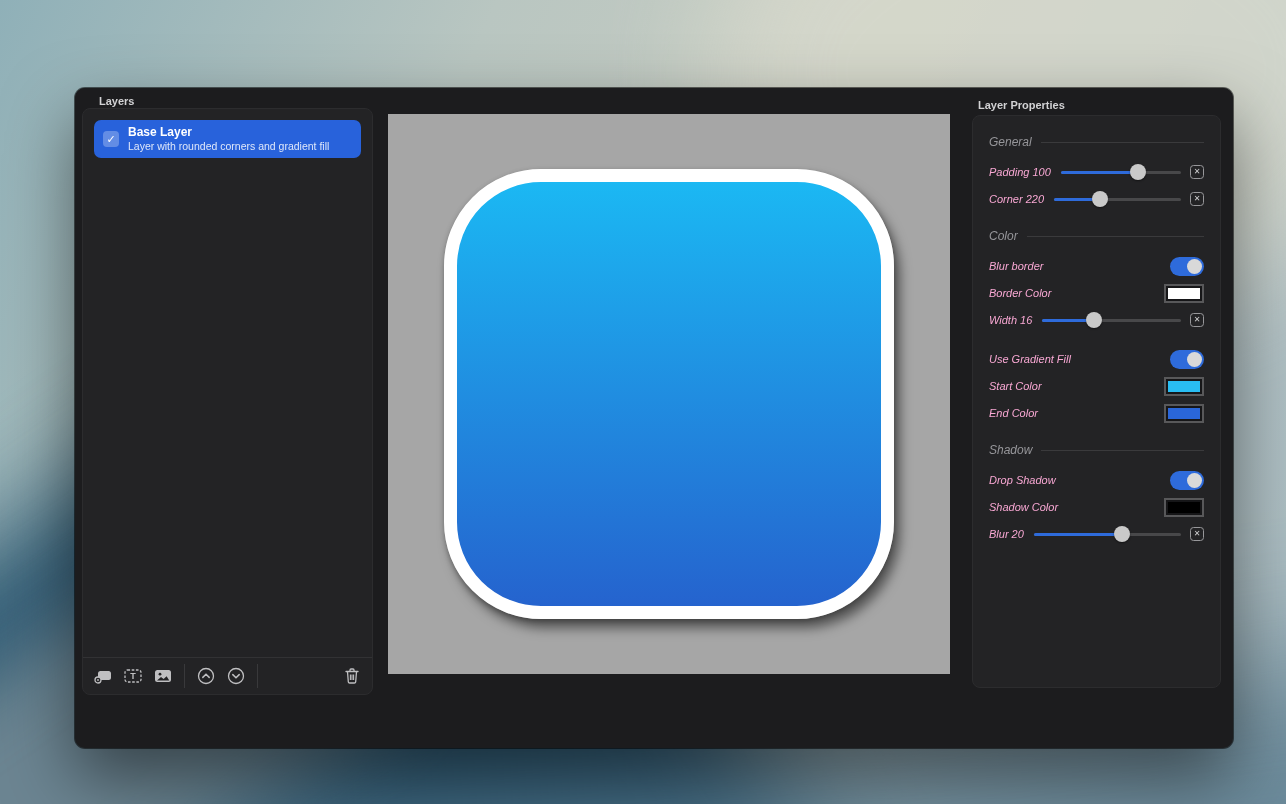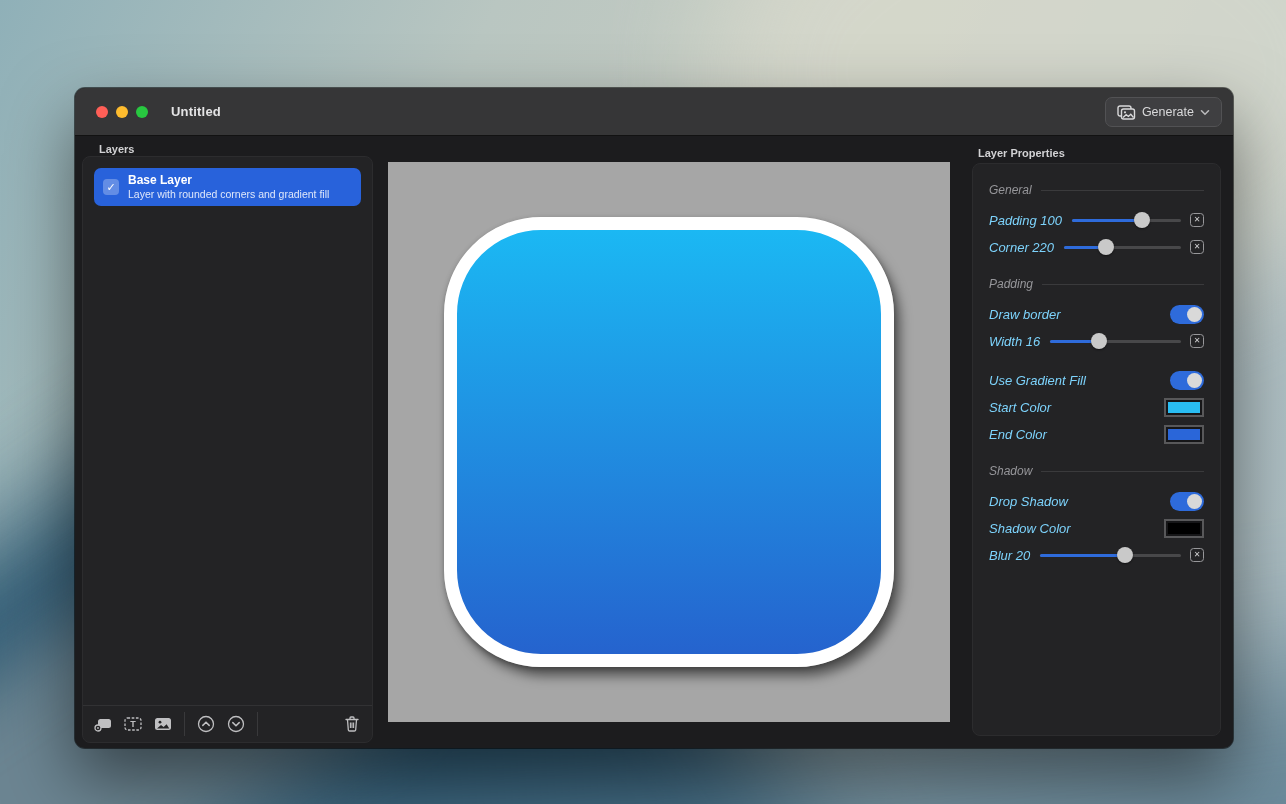--- a/index.html
+++ b/index.html
@@ -67,21 +67,21 @@
 
   
   .props-label { left:903px; top:11px; }
   .props-panel { position:absolute; left:897px; top:27px; width:249px; height:573px;
     background:#232325; border:1px solid #2c2c2e; border-radius:8px; padding:15px 16px 0 16px; }
   .section { margin-bottom:13px;font-style:italic; }
   .section-head { display:flex; align-items:center; height:22px; margin-bottom:6px; }
   .section-title { font-size:12px; color:#96969a; flex:0 0 auto; }
   .section-rule { flex:1 1 auto; height:1px; background:#3a3a3c; margin-left:9px; }
   .prow { display:flex; align-items:center; height:26px; margin-bottom:1px; }
-  .prow-label { font-size:13px; color:#7dd3fc; white-space:nowrap; }
+  .prow-label { font-size:11px; color:#f9a8d4; white-space:nowrap; }
   .spacer { flex:1 1 auto; }
 
   .slider { flex:1 1 auto; position:relative; height:16px; margin:0 9px 0 10px; cursor:default; }
   .slider .track { position:absolute; left:0; right:0; top:6.5px; height:3.5px; border-radius:2px; background:#48484a; }
   .slider .fill { position:absolute; left:0; top:6.5px; height:3.5px; border-radius:2px; background:#2e6bdb; width:var(--p,50%); }
   .slider .thumb { position:absolute; top:0; left:var(--p,50%); width:16px; height:16px; margin-left:-8px;
     border-radius:50%; background:#c9c9c9; box-shadow:0 1px 2px rgba(0,0,0,.45); }
 
   .reset-btn { width:14px; height:14px; border:1.5px solid #97979a; border-radius:3.5px;
     color:#cfcfd1; font-size:8px; line-height:1; display:flex; align-items:center; justify-content:center; flex:0 0 auto; cursor:default; }
@@ -97,44 +97,20 @@
 
 <div class="wallpaper">
   <div class="wp-blob wp-light"></div>
   <div class="wp-blob wp-dark"></div>
   <div class="wp-blob wp-mid"></div>
   <div class="wp-blob wp-band"></div>
 </div>
 
 <div class="window">
 
-  <div class="titlebar">
-    <div class="traffic">
-      <div class="light red"></div>
-      <div class="light yellow"></div>
-      <div class="light green"></div>
-    </div>
-    <div class="win-title">Untitled</div>
-    <div class="generate-btn">
-      <span>
-        <svg width="19" height="15" viewBox="0 0 19 15" fill="none">
-          <rect x="1" y="1" width="13" height="10" rx="2" stroke="#d9d9da" stroke-width="1.4"></rect>
-          <rect x="4.5" y="4" width="13" height="10" rx="2" fill="#3f3f41" stroke="#d9d9da" stroke-width="1.4"></rect>
-          <circle cx="8" cy="7.3" r="1.1" fill="#d9d9da"></circle>
-          <path d="M6 12.5l3.2-2.8 2.2 1.8 2.4-2.2 2.7 3.2" stroke="#d9d9da" stroke-width="1.3" fill="none"></path>
-        </svg>
-      </span>
-      <span>Generate</span>
-      <span>
-        <svg width="10" height="7" viewBox="0 0 10 7">
-            <path d="M1.5 1.8L5 5.2 8.5 1.8" stroke="#b9b9bb" stroke-width="1.6" fill="none" stroke-linecap="round"></path>
-          </svg>
-      </span>
-    </div>
-  </div>
 
   <div class="content">
 
     <div class="panel-label layers-label">Layers</div>
     <div class="layers-panel">
       <div class="layer-item selected">
         <div class="layer-check">✓</div>
         <div class="layer-text">
           <div class="layer-title">Base Layer</div>
           <div class="layer-sub">Layer with rounded corners and gradient fill</div>
@@ -214,31 +190,38 @@
             <div class="track"></div>
             <div class="fill"></div>
             <div class="thumb"></div>
           </div>
           <span class="reset-btn">✕</span>
         </div>
       </div>
 
       <div class="section">
         <div class="section-head">
-          <span class="section-title">Padding</span>
+          <span class="section-title">Color</span>
           <span class="section-rule"></span>
         </div>
         <div class="prow">
-          <span class="prow-label">Draw border</span>
+          <span class="prow-label">Blur border</span>
           <span class="spacer"></span>
           <div class="toggle">
               <div class="knob"></div>
             </div>
         </div>
         <div class="prow">
+          <span class="prow-label">Border Color</span>
+          <span class="spacer"></span>
+          <div class="swatch">
+            <div class="fill" style="--c: #FFFFFF;"></div>
+          </div>
+        </div>
+        <div class="prow">
           <span class="prow-label">Width 16</span>
           <div class="slider" style="--p: 37%;">
             <div class="track"></div>
             <div class="fill"></div>
             <div class="thumb"></div>
           </div>
           <span class="reset-btn">✕</span>
         </div>
       </div>
 

